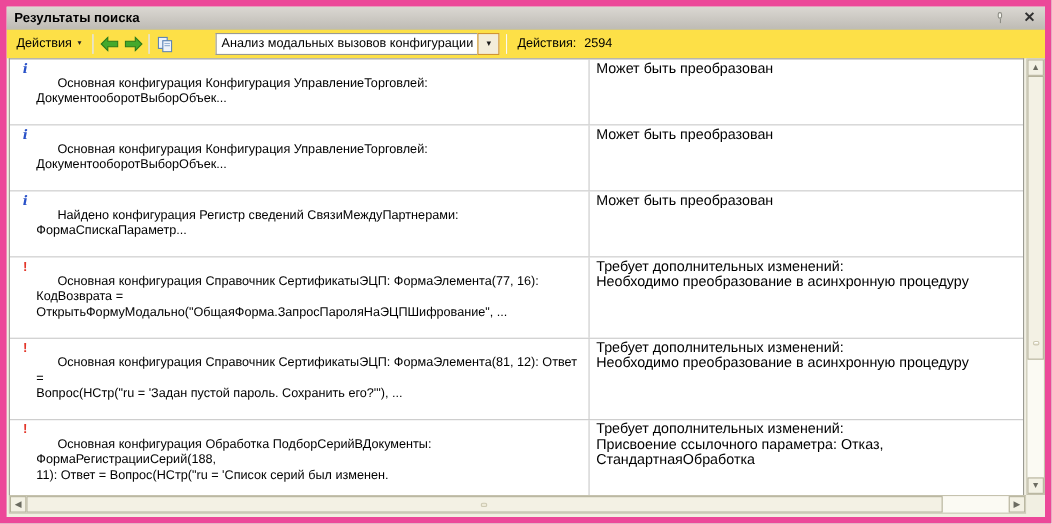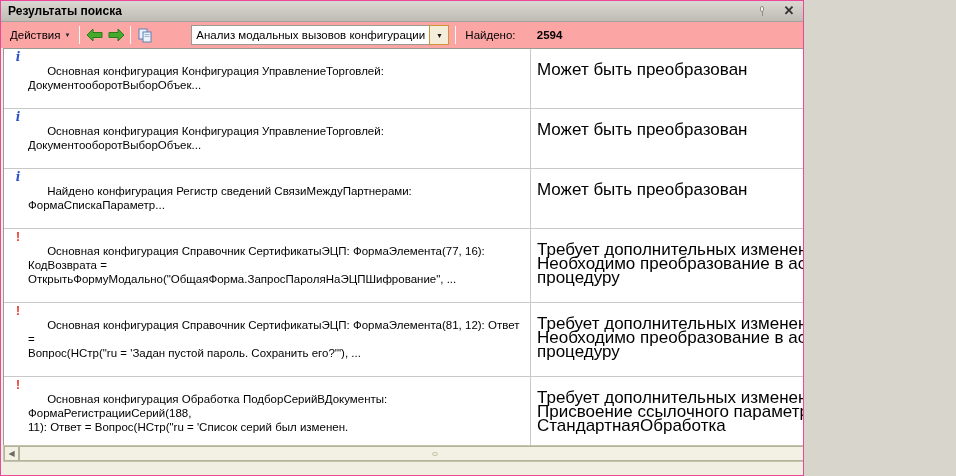--- a/index.html
+++ b/index.html
@@ -1,21 +1,21 @@
 <!DOCTYPE html>
 <html><head>
 <meta charset="utf-8">
 <style>
   html,body{margin:0;padding:0;background:#d8d5cc;}
   *{box-sizing:border-box;}
   body{font-family:"Liberation Sans",sans-serif;}
 
   .window{
-    position:relative;width:804px;height:476px;
-    background:#f1efe2;border:1px solid #ec4899;overflow:hidden;
+    position:relative;width:956px;height:476px;
+    background:#f1efe2;border:6px solid #ec4899;overflow:hidden;
   }
 
   
   .titlebar{
     position:absolute;left:0;top:0;width:100%;height:21px;
     background:linear-gradient(#dbd8d3,#bfbcb5);
     border-bottom:1px solid #a2a29a;
     display:flex;align-items:center;
   }
   .titlebar .title{font-size:12px;font-weight:bold;color:#000;padding-left:7px;flex:1;}
@@ -23,63 +23,63 @@
   .pin-icon .head{position:absolute;left:3px;top:1px;width:4px;height:6px;background:#f6f5ef;border:1px solid #8d8d85;border-radius:2px;}
   .pin-icon .stem{position:absolute;left:5px;top:7px;width:1px;height:4px;background:#8d8d85;}
   .close-btn{
     width:16px;height:16px;margin-right:6px;display:flex;align-items:center;justify-content:center;
     font-size:13px;font-weight:bold;color:#303030;cursor:pointer;line-height:16px;
   }
 
   
   .toolbar{
     position:absolute;left:0;top:21px;width:100%;height:26px;
-    background:#fca5a5;display:flex;align-items:center;padding-left:3px;
+    background:#fde047;display:flex;align-items:center;padding-left:3px;
   }
   .tb-btn{
     display:flex;align-items:center;height:20px;padding:0 5px;border:1px solid transparent;
     font-size:11.5px;color:#000;cursor:pointer;
   }
   .tb-btn .caret{font-size:6px;margin-left:4px;color:#222;}
   .tb-sep{width:1px;height:18px;background:#b7b4a2;border-right:1px solid #fbfaf2;margin:0 3px;}
   .icon-btn{width:22px;height:20px;display:flex;align-items:center;justify-content:center;cursor:pointer;border:1px solid transparent;}
   .combo{
     display:flex;align-items:center;margin-left:3px;height:20px;cursor:pointer;padding-left:32px;
   }
   .combo .combo-text{
     width:238px;height:20px;background:#fff;border:1px solid #9a9a92;border-right:none;
     font-size:11.5px;line-height:18px;padding:0 4px;color:#000;white-space:nowrap;overflow:hidden;
   }
   .combo .combo-arrow{
     width:20px;height:20px;background:#f3edda;border:1px solid #cf9434;
     display:flex;align-items:center;justify-content:center;font-size:7px;color:#1a1a1a;
   }
   .found{font-size:11.5px;color:#000;margin-left:6px;white-space:nowrap;}
-  .found b{font-weight:bold;margin-left:18px;}
+  .found b{font-weight:normal;margin-left:4px;}
 
   
   .grid{
     position:absolute;left:2px;top:47px;width:923px;height:397px;
     background:#fff;border:1px solid #9a9a92;border-bottom:none;overflow:hidden;
   }
   .row{display:flex;border-bottom:1px solid #c9c9c9;cursor:default;}
   .cell-left{
     width:527px;flex:none;border-right:1px solid #c9c9c9;
     padding:1px 4px 2px 24px;position:relative;
     font-size:11.5px;line-height:14px;color:#000;white-space:pre-wrap;overflow:hidden;
   }
   .row-icon{
     position:absolute;left:8px;top:1px;width:12px;text-align:center;
     font-size:12px;line-height:14px;
   }
   .row.info .row-icon{color:#2a52c8;font-family:"DejaVu Serif",serif;font-style:italic;font-weight:bold;}
   .row.error .row-icon{color:#e3362a;font-weight:bold;font-family:"Liberation Sans",sans-serif;}
   .cell-right{
-    flex:1;padding:14px 6px 2px 6px;
-    font-size:17px;line-height:14px;color:#000;white-space:pre-wrap;overflow:hidden;
+    flex:1;padding:1px 6px 2px 6px;
+    font-size:13px;line-height:14px;color:#000;white-space:pre-wrap;overflow:hidden;
   }
 
   
   .vscroll{
     position:absolute;left:927px;top:47px;width:17px;height:397px;
     background:#fbfaf3;border:1px solid #c5c2ae;
   }
   .hscroll{
     position:absolute;left:2px;top:444px;width:925px;height:17px;
     background:#fbfaf3;border:1px solid #c5c2ae;display:flex;
@@ -147,21 +147,21 @@
       </svg>
     </div>
     <div class="combo">
       <div class="combo-text">Анализ модальных вызовов конфигурации</div>
       <div class="combo-arrow">
         <span>▼</span>
       </div>
     </div>
     <div class="tb-sep" style="margin-left:6px;"></div>
     <div class="found">
-      <span>Найдено:</span>
+      <span>Действия:</span>
       <b>2594</b>
     </div>
   </div>
 
   <div class="grid">
     <div>
         <div class="row info">
     <div class="cell-left">
       <span class="row-icon">i</span><span class="txt">Основная конфигурация Конфигурация УправлениеТорговлей: ДокументооборотВыборОбъек...</span>
     </div>

